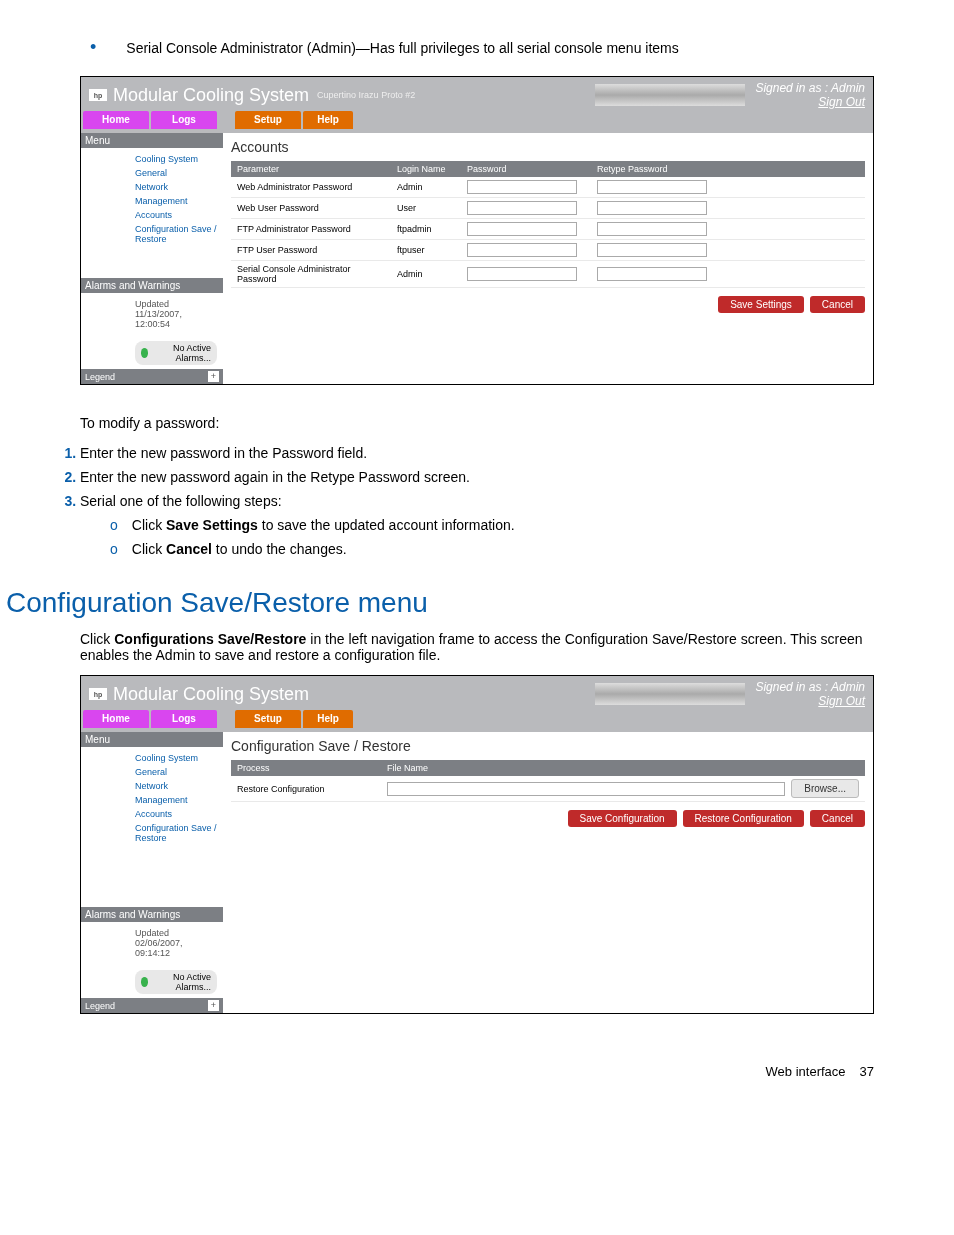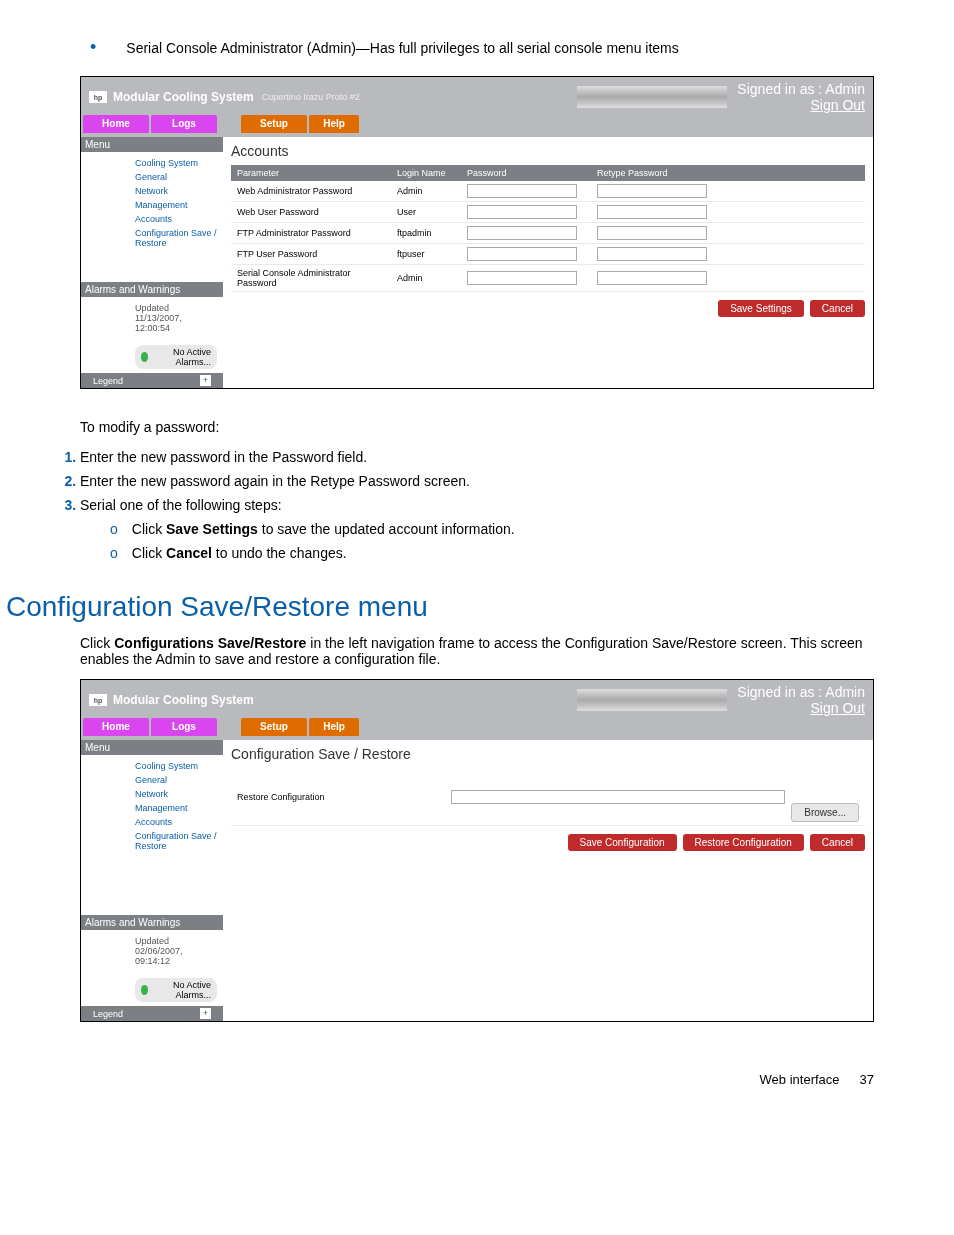--- a/index.html
+++ b/index.html
@@ -6,69 +6,69 @@
   body { font-family: Arial, Helvetica, sans-serif; background: #fff; width: 954px; margin: 0 auto; color: #000; font-size: 14px; }
   .page { padding: 40px 80px 40px 80px; }
   .bullet-row { display: flex; gap: 30px; padding-left: 10px; margin-bottom: 20px; }
   .bullet-row .dot { color: #0a5faa; font-size: 18px; line-height: 14px; }
 
   
   .shot { border: 1px solid #000; margin: 6px 0 30px 0; overflow: hidden; font-size: 10px; color: #000; }
   .shot-gray { background: #b9babd; }
   .shot-hdr { display: flex; align-items: center; padding: 4px 8px 2px 8px; }
   .shot-hdr .hp { width: 18px; height: 12px; background: #fff; margin-right: 6px; display: flex; align-items: center; justify-content: center; font-size: 7px; font-weight: bold; color: #555; }
-  .shot-hdr .title { color: #fff; font-size: 12px; font-weight: 700; }
+  .shot-hdr .title { color: #fff; font-size: 18px; font-weight: 400; }
   .shot-hdr .sub { color: #eee; font-size: 9px; margin-left: 8px; }
   .shot-hdr .spacer { flex: 1; }
   .shot-hdr .img { width: 150px; height: 22px; background: linear-gradient(#ddd,#aaa,#ddd); margin-right: 10px; }
-  .shot-hdr .signed { color: #fff; font-size: 14px; text-align: right; }
+  .shot-hdr .signed { color: #fff; font-size: 12px; text-align: right; font-style: italic; }
   .shot-hdr .signout { text-decoration: underline; }
 
   .tabrow { display: flex; padding: 0 0 4px 2px; gap: 2px; }
   .tab { background: #d946ef; color: #fff; font-weight: bold; font-size: 10px; height: 18px; line-height: 18px; text-align: center; border-radius: 2px 2px 0 0; }
   .tab-home { width: 66px; }
   .tab-logs { width: 66px; }
-  .tab-setup { width: 66px; background: #e06c00; margin-left: 10px; }
+  .tab-setup { width: 66px; background: #e06c00; margin-left: 4px; }
   .tab-help { width: 50px; background: #e06c00; }
   .tab-gap { width: 10px; background: transparent; }
 
   .shot-body { display: flex; background: #fff; }
   .shot-side { width: 142px; font-size: 9px; }
   .sect-hdr { background: #7c7f84; color: #fff; padding: 2px 4px; font-size: 10px; }
   .sect-body { background: #fff; padding: 4px 6px; margin-left: 48px; }
   .side-link { color: #0a5faa; padding: 2px 0; }
   .side-sub { color: #555; padding: 2px 0 2px 0; }
   .alarm-pill { background: #e8e8e8; border-radius: 8px; padding: 2px 6px; margin-top: 10px; display: flex; align-items: center; gap: 6px; text-align: right; }
   .alarm-pill .ok { width: 10px; height: 10px; background: #38b24d; border-radius: 50%; }
-  .legend-row { background: #7c7f84; color: #fff; padding: 2px 12px; display: flex; justify-content: space-between; align-items: center; }
+  .legend-row { background: #7c7f84; color: #fff; padding: 2px 4px; display: flex; justify-content: space-between; align-items: center; }
   .legend-plus { width: 11px; height: 11px; background: #fff; color: #555; font-size: 9px; text-align: center; line-height: 11px; }
 
   .shot-main { flex: 1; padding: 6px 8px; }
   .main-title { font-size: 14px; color: #333; margin-bottom: 6px; }
   .tbl { width: 100%; border-collapse: collapse; font-size: 9px; }
   .tbl th { background: #7c7f84; color: #fff; text-align: left; font-weight: normal; padding: 3px 6px; }
   .tbl td { padding: 3px 6px; border-bottom: 1px solid #e9e9e9; vertical-align: middle; }
   .pwbox { height: 14px; border: 1px solid #aaa; background: #fff; width: 110px; }
 
   .btnrow { display: flex; justify-content: flex-end; gap: 6px; margin-top: 8px; }
   .btn { background: #bf2a2a; color: #fff; font-size: 10px; padding: 3px 12px; border-radius: 3px; }
-  .btn-gray { background: #e8e8e8; color: #333; border: 1px solid #bbb; margin-top: 32px; }
+  .btn-gray { background: #e8e8e8; color: #333; border: 1px solid #bbb; }
 
   
   .body-text { margin: 20px 0 10px 0; }
   ol.steps { }
   ol.steps > li { padding: 4px 0; }
   ol.steps > li::marker { color: #0a5faa; font-weight: bold; }
   ul.sub { list-style: none; margin-left: 30px; margin-top: 4px; }
   ul.sub > li { padding: 4px 0; display: flex; gap: 14px; }
   ul.sub .o { color: #0a5faa; }
 
   h2.section { color: #0a5faa; font-weight: normal; font-size: 28px; margin: 22px 0 12px -74px; }
 
-  .footer { display: flex; justify-content: flex-end; margin-top: 50px; font-size: 13px; gap: 20px; }
+  .footer { display: flex; justify-content: flex-end; margin-top: 50px; font-size: 13px; gap: 14px; }
 </style>
 </head>
 <body>
 
 <div class="page">
 
   <div class="bullet-row">
     <span class="dot">•</span>
     <span>Serial Console Administrator (Admin)—Has full privileges to all serial console menu items</span>
   </div>
@@ -253,20 +253,24 @@
         </div>
         <div class="legend-row">
           <span>Legend</span>
           <div class="legend-plus">+</div>
         </div>
       </div>
       <div class="shot-main">
         <div class="main-title">Configuration Save / Restore</div>
         <table class="tbl">
           <tbody>
+              <tr>
+            <th style="width:150px">Process</th>
+            <th>File Name</th>
+          </tr>
           <tr>
             <td>Restore Configuration</td>
             <td>
               <div style="display:flex;gap:6px;align-items:center;">
                 <div class="pwbox" style="flex:1;"></div>
                 <div class="btn btn-gray">Browse...</div>
               </div>
             </td>
           </tr>
         </tbody>

